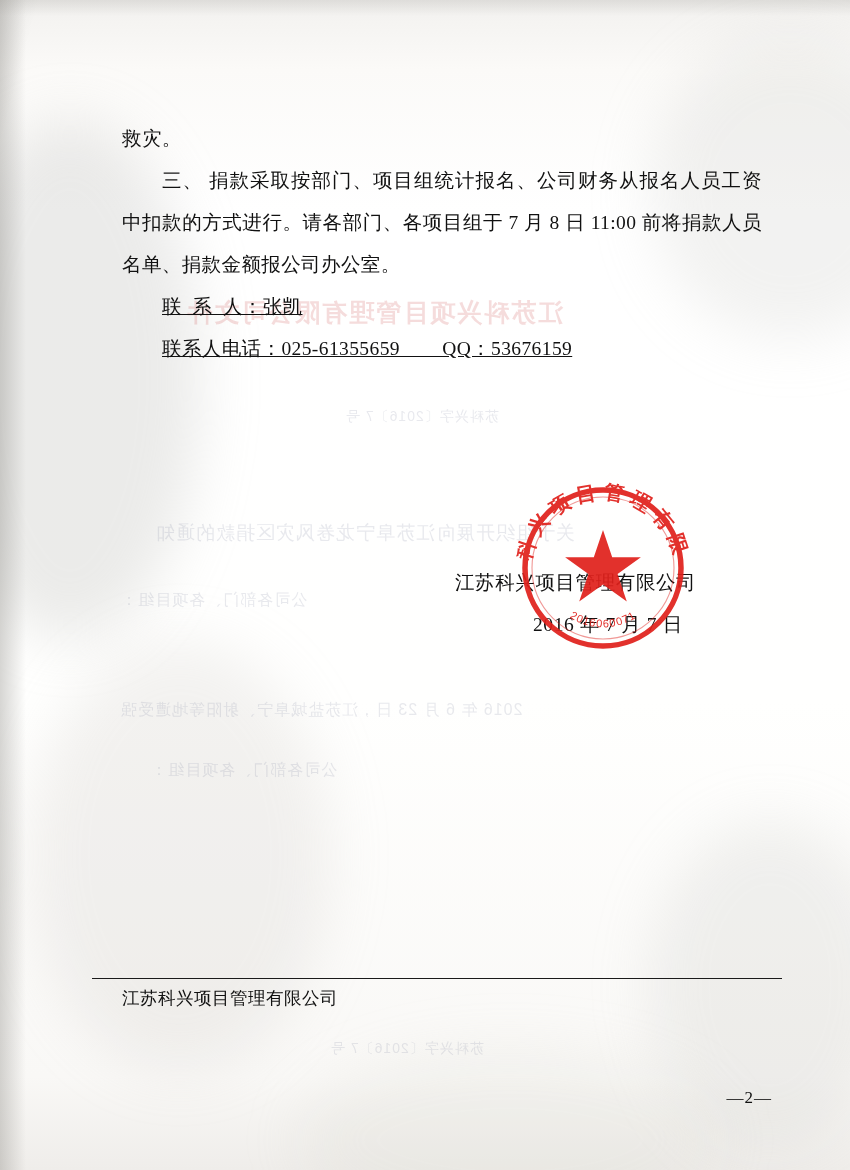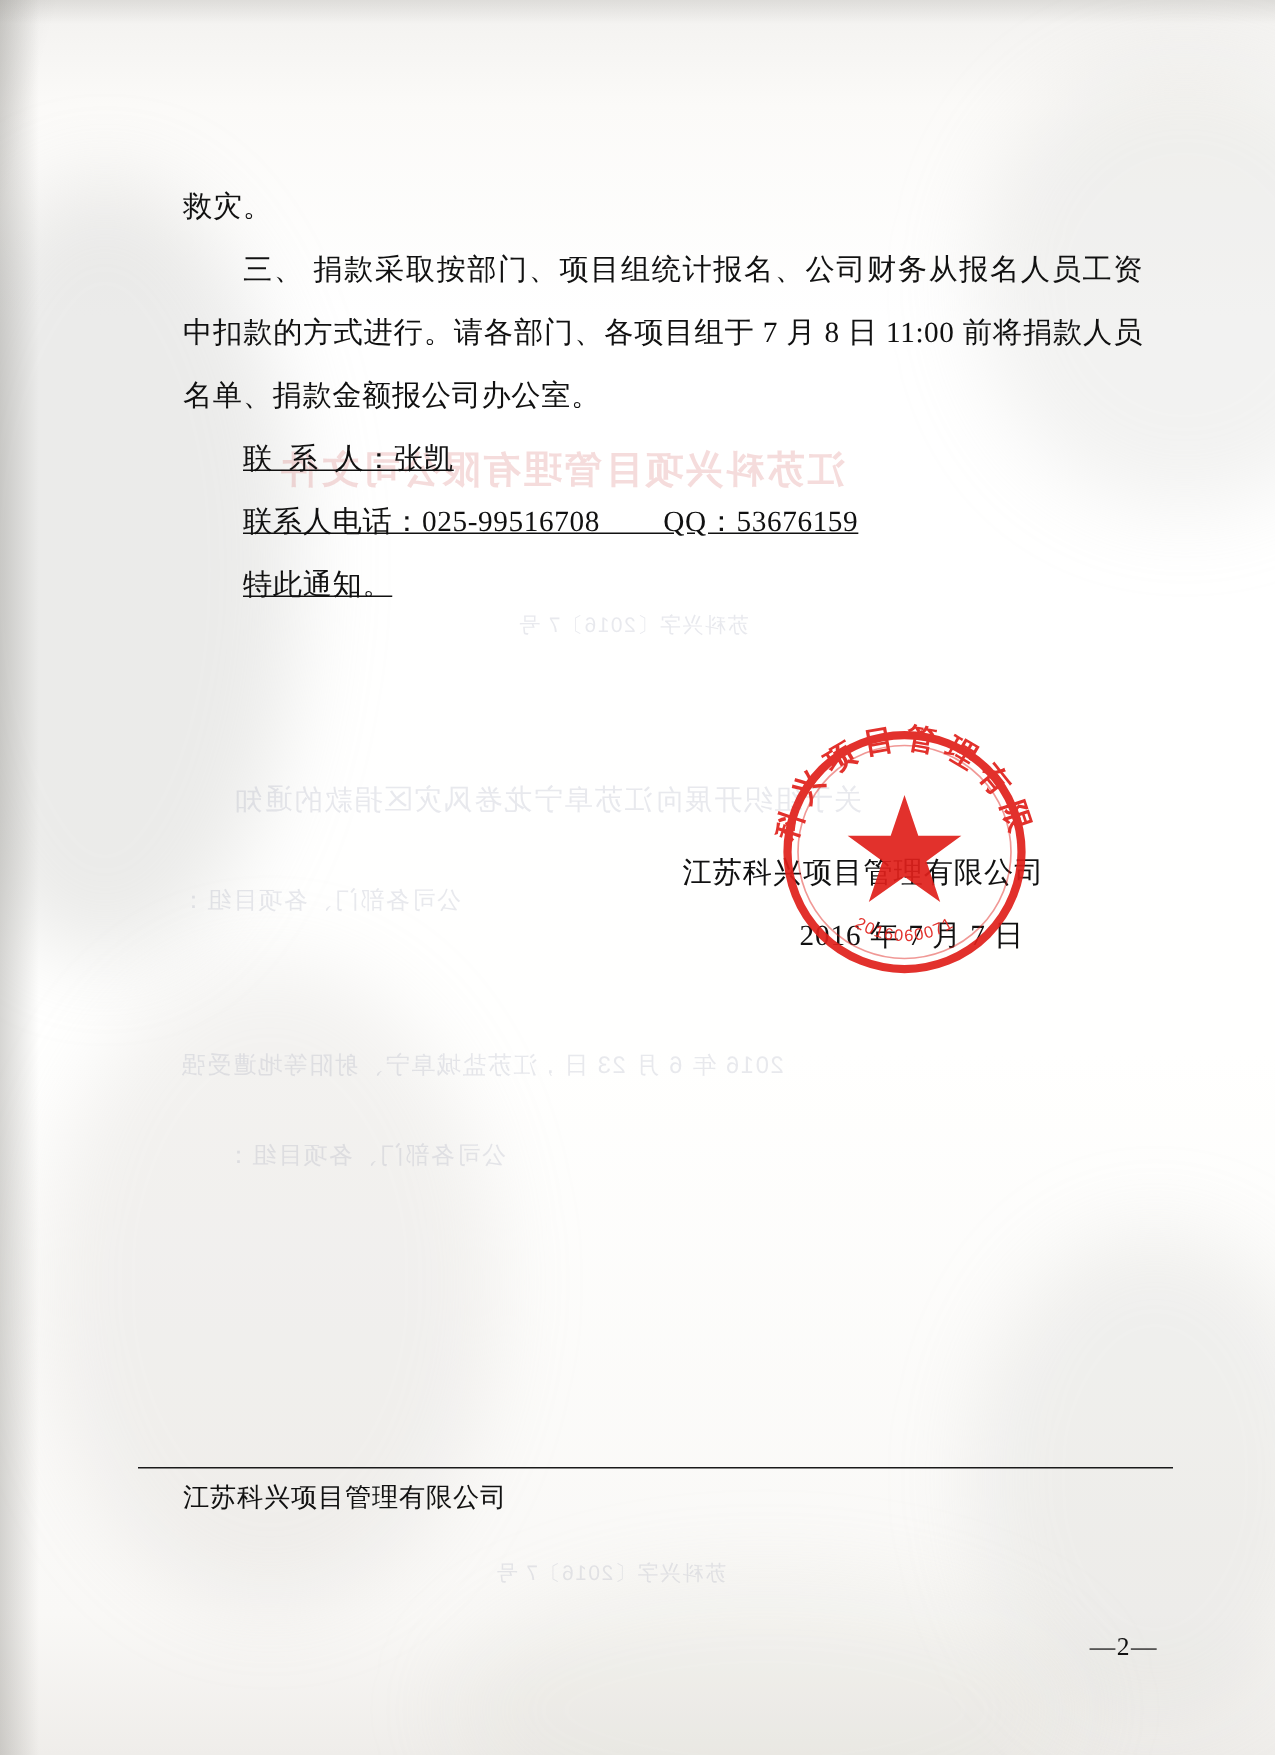--- a/index.html
+++ b/index.html
@@ -158,22 +158,21 @@
   <div class="bleed" style="left:155px; top:520px; font-size:19px; letter-spacing:1px;">关于组织开展向江苏阜宁龙卷风灾区捐款的通知</div>
   <div class="bleed" style="left:120px; top:590px; font-size:16px; letter-spacing:1px;">公司各部门、各项目组：</div>
   <div class="bleed" style="left:120px; top:700px; font-size:16px; letter-spacing:1px;">2016 年 6 月 23 日，江苏盐城阜宁、射阳等地遭受强</div>
   <div class="bleed" style="left:150px; top:760px; font-size:16px; letter-spacing:1px;">公司各部门、各项目组：</div>
   <div class="bleed" style="left:330px; top:1040px; font-size:14px; letter-spacing:1px;">苏科兴字〔2016〕7 号</div>
 
   <div id="content">
     <div class="para">救灾。</div>
     <div class="para indent">三、 捐款采取按部门、项目组统计报名、公司财务从报名人员工资中扣款的方式进行。请各部门、各项目组于 7 月 8 日 11:00 前将捐款人员名单、捐款金额报公司办公室。</div>
     <div class="contact-line">联  系  人：张凯</div>
-    <div class="contact-line">联系人电话：025-99516708        QQ：53676159</div>
-    <div class="contact-line">特此通知。</div>
+    <div class="contact-line">联系人电话：025-61355659        QQ：53676159</div>
   </div>
 
   <div id="signature">
     <div>江苏科兴项目管理有限公司</div>
     <div style="margin-left:78px;">2016 年 7 月 7 日</div>
   </div>
 
   <div id="seal">
     <svg width="190" height="188" viewBox="0 0 190 188">
       <defs>

